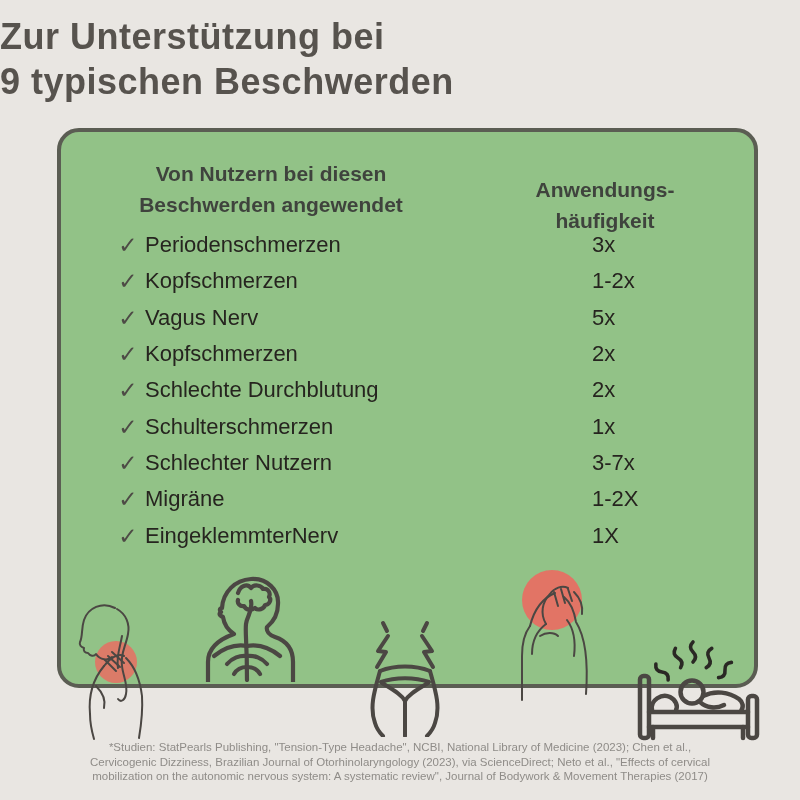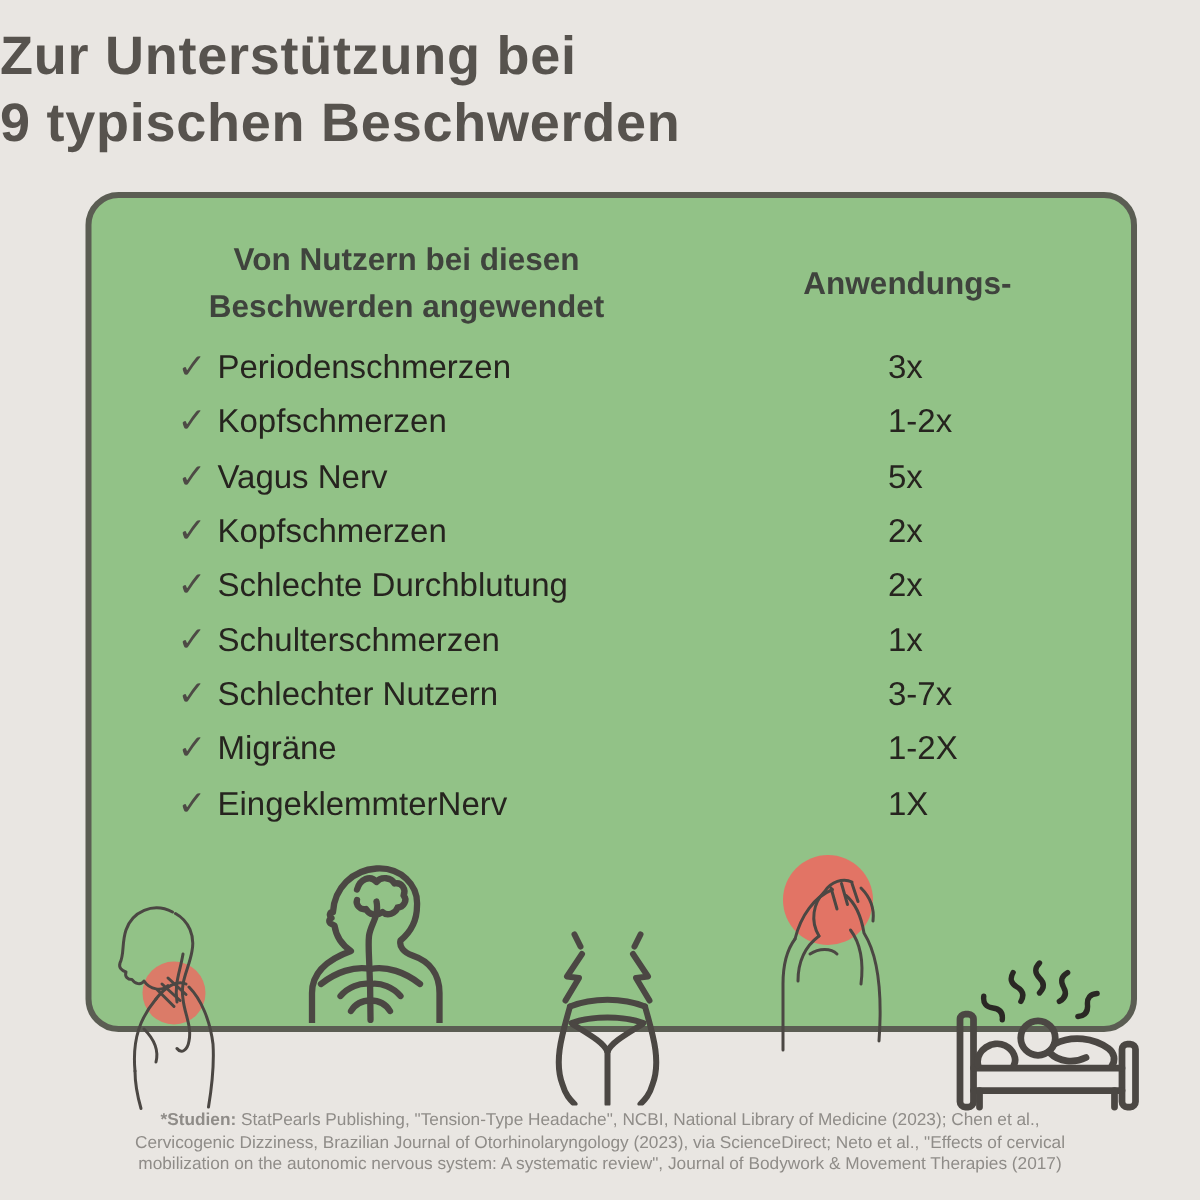--- a/index.html
+++ b/index.html
@@ -44,37 +44,38 @@
   .illustration svg{display:block;width:100%;height:100%;color:var(--line);}
   .ill-neck{left:60px;top:596px;width:120px;height:145px;}
   .ill-vagus{left:194px;top:570px;width:110px;height:112px;}
   .ill-cramps{left:350px;top:611px;width:110px;height:126px;}
   .ill-headache{left:488px;top:560px;width:122px;height:145px;}
   .ill-bed{left:612px;top:634px;width:152px;height:108px;color:#3c3935;}
   .footnote{
     position:absolute;left:80px;top:740px;width:640px;text-align:center;
     font-size:11.5px;line-height:14.5px;color:var(--foot);
   }
-  .footnote .bold{font-weight:bold;}
+  .footnote .bold{font-weight:normal;}
 </style>
 </head>
 <body>
 
 <div class="title">
   <div>Zur Unterstützung bei</div>
   <div>9 typischen Beschwerden</div>
 </div>
 
 <div class="panel">
   <div class="panel-header-left">
     <div>Von Nutzern bei diesen</div>
     <div>Beschwerden angewendet</div>
   </div>
   <div class="panel-header-right">
     <div>Anwendungs-</div>
+    <div>häufigkeit</div>
   </div>
   <div class="rows">
   <div class="row">
     <span class="check">✓</span>
     <span class="label">Periodenschmerzen</span>
     <span class="value">3x</span>
   </div>
 
   <div class="row">
     <span class="check">✓</span>

